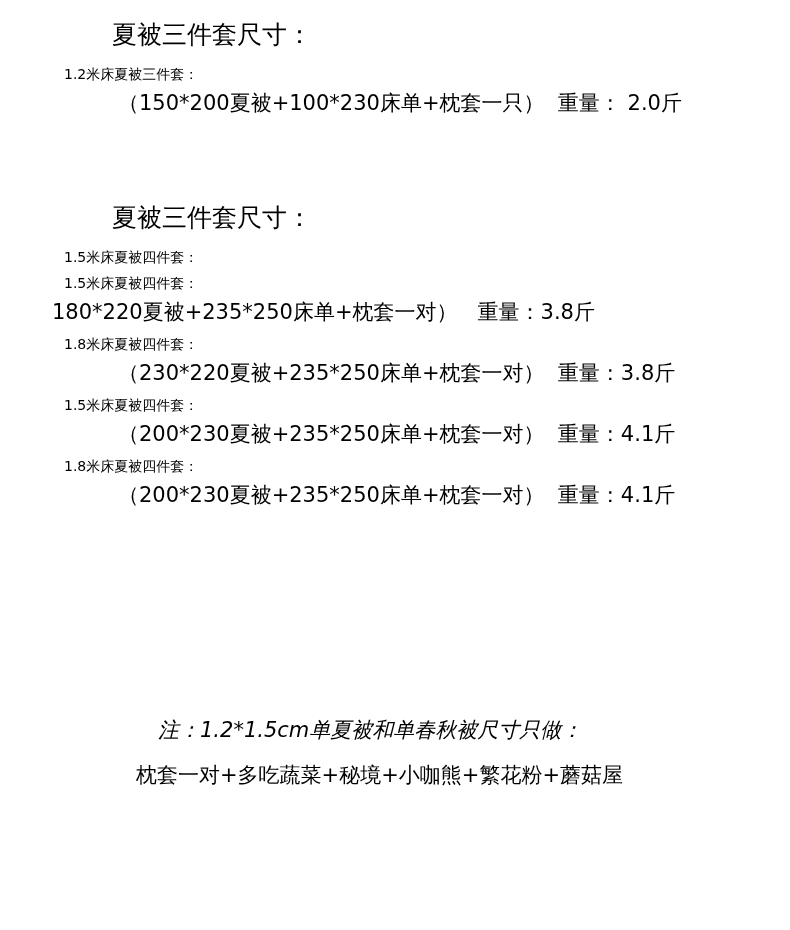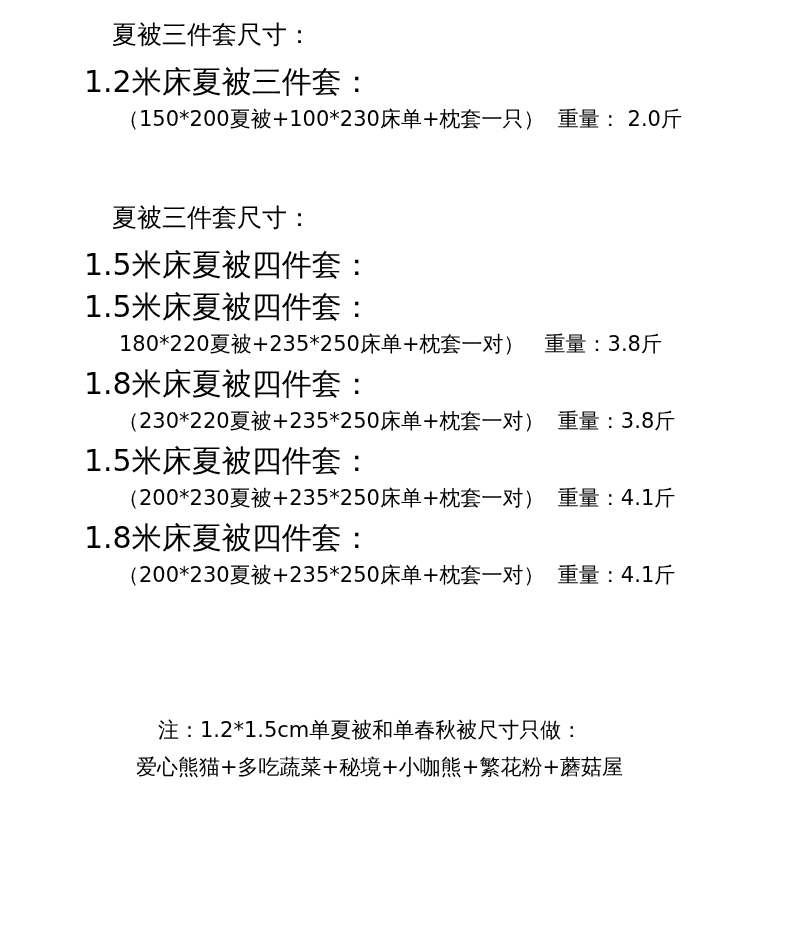--- a/index.html
+++ b/index.html
@@ -25,38 +25,39 @@
     white-space: pre;
     line-height: 1.0;
   }
   .heading {
     font-size: 25px;
     padding-left: 112px;
     margin-bottom: 20px;
     letter-spacing: 0px;
   }
   .sub {
-    font-size: 30px;
-    padding-left: 84px;
+    font-size: 14px;
+    padding-left: 64px;
     margin-bottom: 12px;
   }
   .detail {
     font-size: 21px;
     padding-left: 118px;
     margin-bottom: 14px;
   }
   .detail-noindent {
     font-size: 21px;
-    padding-left: 119px;
+    padding-left: 52px;
     margin-bottom: 14px;
   }
   .note-line1 {
     font-size: 21px;
     padding-left: 158px;
-    margin-bottom: 16px;
+    margin-bottom: 24px;
+    font-style: italic;
   }
   .note-line2 {
     font-size: 21px;
     padding-left: 136px;
   }
   #block-three   { top: 22px; }
   #block-four    { top: 205px; }
   #block-note    { top: 720px; }
 </style>
 </head>
@@ -83,16 +84,16 @@
 
     <div class="line sub">1.5米床夏被四件套：</div>
     <div class="line detail">（200*230夏被+235*250床单+枕套一对）  重量：4.1斤</div>
 
     <div class="line sub">1.8米床夏被四件套：</div>
     <div class="line detail">（200*230夏被+235*250床单+枕套一对）  重量：4.1斤</div>
   </div>
 
   <div class="section" id="block-note">
     <div class="line note-line1">注：1.2*1.5cm单夏被和单春秋被尺寸只做：</div>
-    <div class="line note-line2">爱心熊猫+多吃蔬菜+秘境+小咖熊+繁花粉+蘑菇屋</div>
+    <div class="line note-line2">枕套一对+多吃蔬菜+秘境+小咖熊+繁花粉+蘑菇屋</div>
   </div>
 
 </div>
 
 </body></html>

